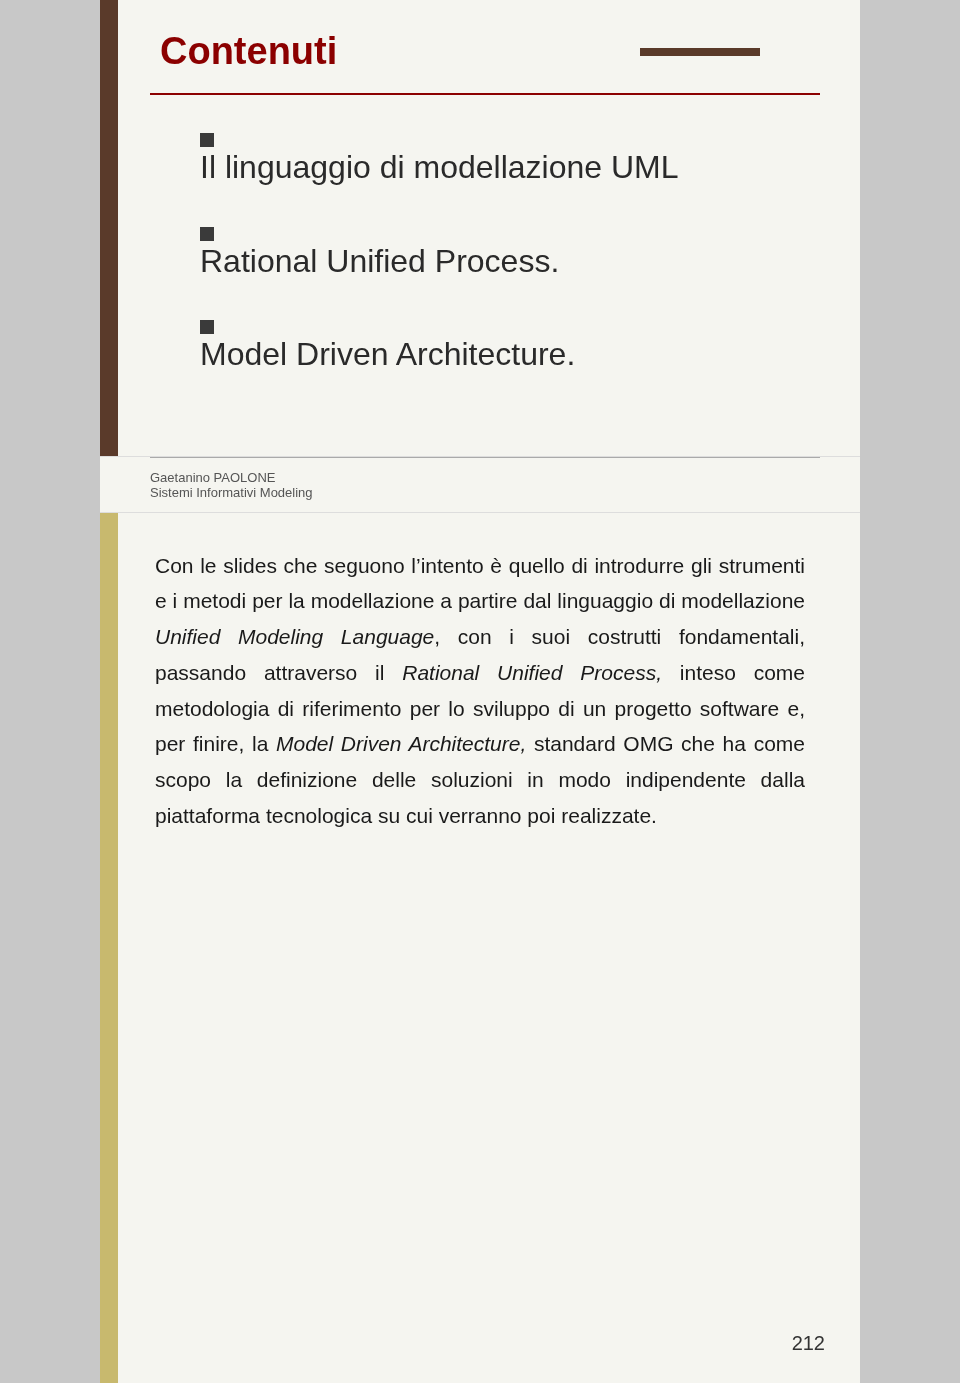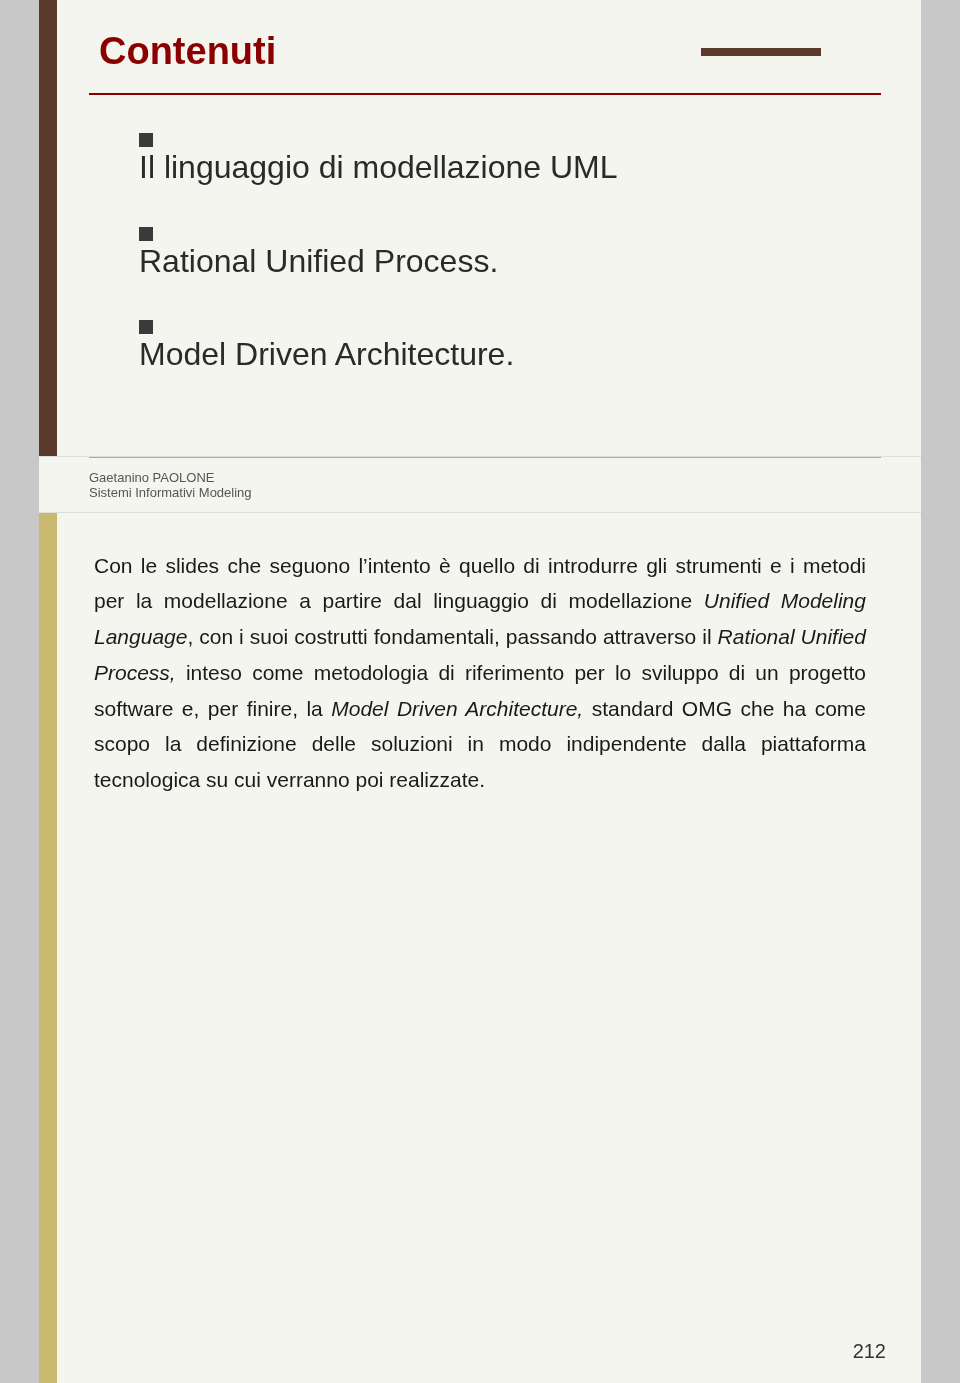--- a/index.html
+++ b/index.html
@@ -11,21 +11,21 @@
     body {
       background: #c8c8c8;
       display: flex;
       justify-content: center;
       align-items: center;
       min-height: 100vh;
       font-family: Georgia, 'Times New Roman', serif;
     }
 
     .slide-wrapper {
-      width: 882px;
+      width: 760px;
       min-height: 1383px;
       background: #f5f5f0;
       position: relative;
       display: flex;
       flex-direction: column;
     }
 
     
     .top-section {
       background: #f5f5f0;
@@ -146,21 +146,21 @@
       text-align: justify;
     }
 
     .body-text em {
       font-style: italic;
     }
 
     
     .page-number {
       position: absolute;
-      bottom: 20px;
+      bottom: 28px;
       right: 35px;
       font-size: 20px;
       color: #333;
       font-family: Arial, sans-serif;
     }
   </style>
 </head>
 <body>
 
 <div class="slide-wrapper">

